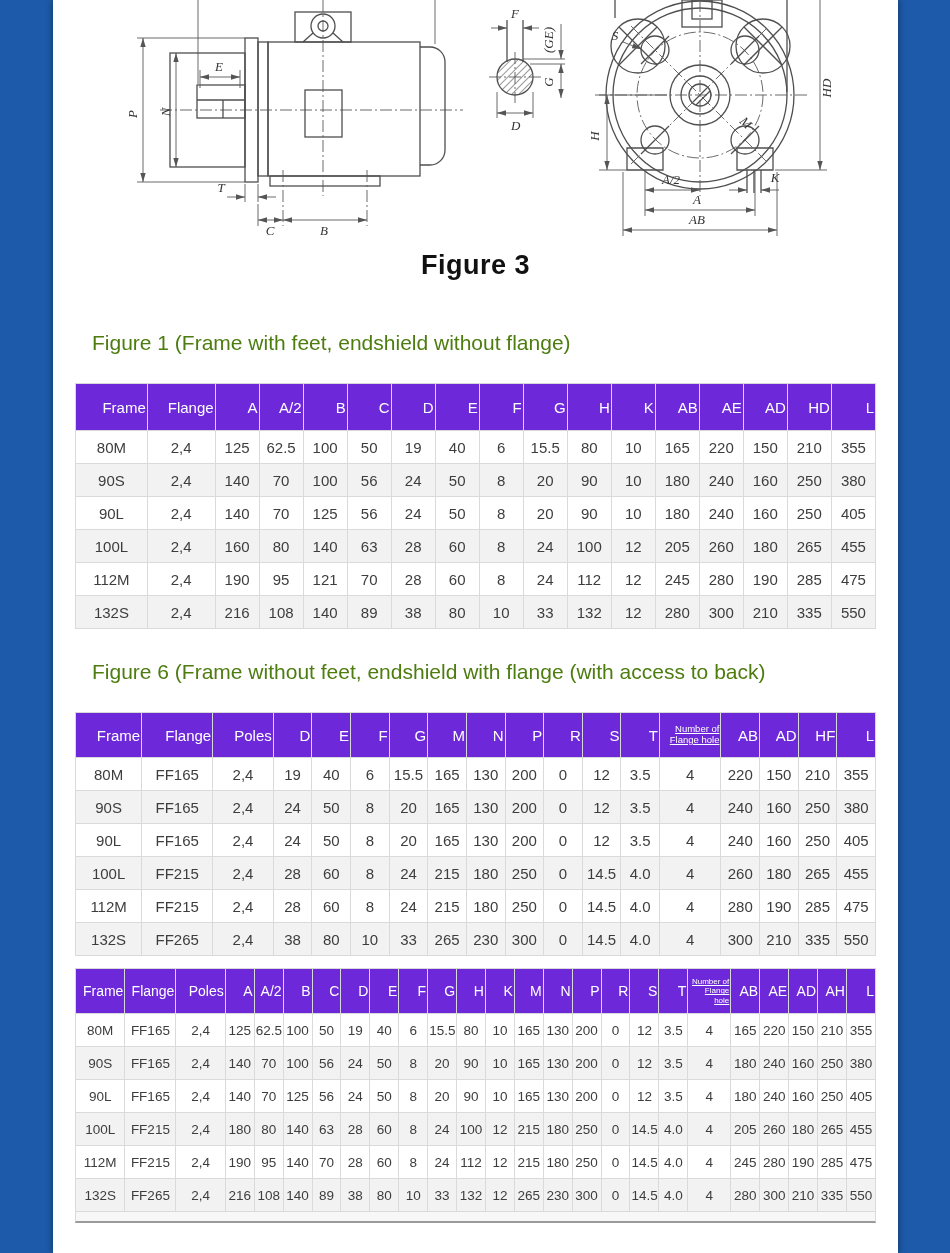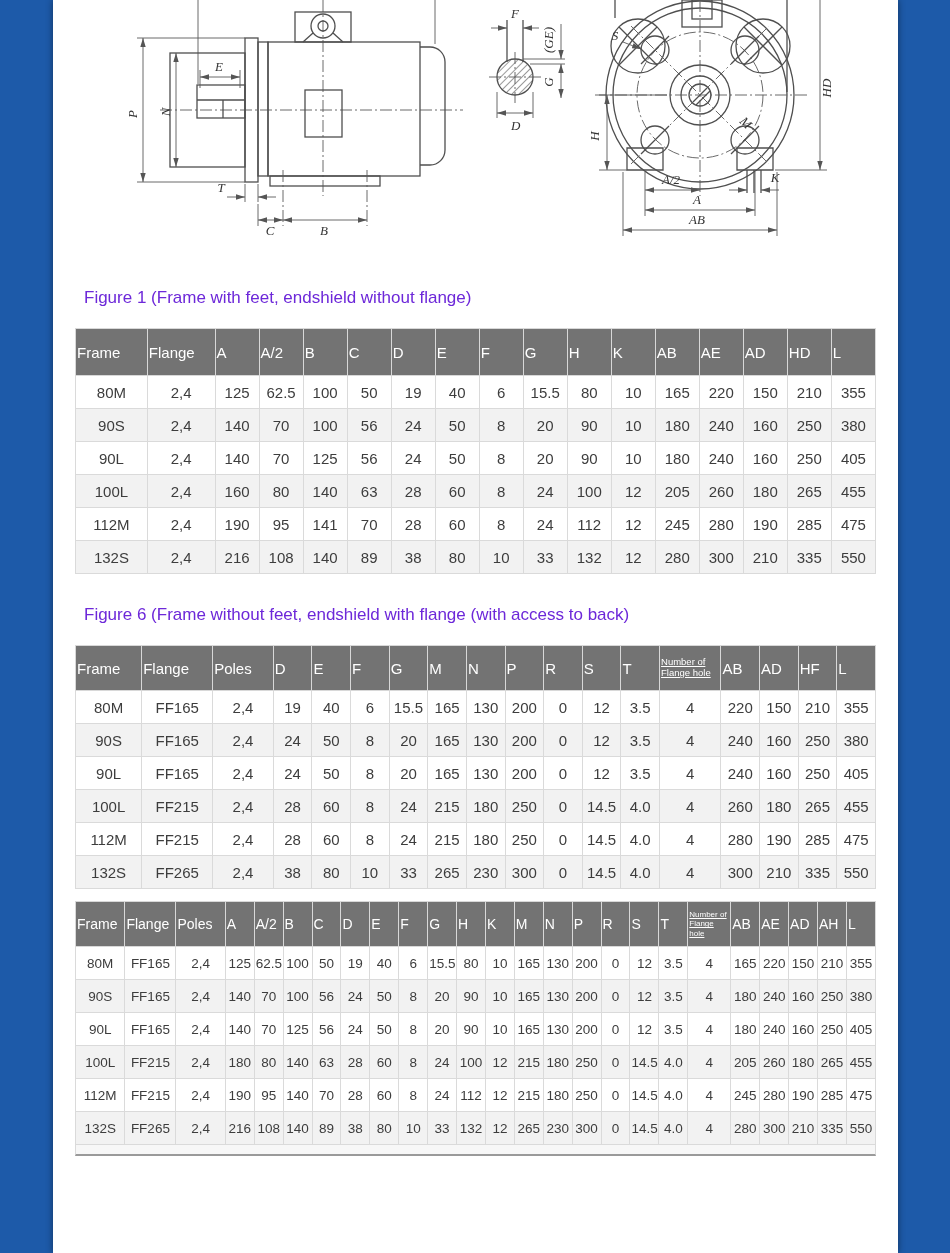--- a/index.html
+++ b/index.html
@@ -13,34 +13,34 @@
     background:#ffffff;
     box-shadow:0 0 7px rgba(0,0,0,.45);
     box-sizing:border-box;
   }
   .drawing-area{height:238px;padding:0 22px;}
   .figure-caption{
     text-align:center;font-size:27px;font-weight:bold;color:#111;
     margin:12px 0 0 0;letter-spacing:.5px;
   }
   .section-title{
-    font-size:17px;color:#6d28d9;font-weight:normal;
-    margin:8px;padding:0 0 0 23px;
+    font-size:21px;color:#4d7c0f;font-weight:normal;
+    margin:16px;padding:0 0 0 23px;
   }
   .st1{margin-top:50px;}
   .st2{margin-top:31px;}
   .st3{margin-top:33px;}
   .tblwrap{padding:12px 22px 0 22px;}
   table{
     width:100%;border-collapse:collapse;table-layout:fixed;
     border:1px solid #c9c9c9;
   }
   th{
-    background:#737373;color:#ffffff;font-weight:normal;
-    border:1px solid #d8d8d8;text-align:left;
+    background:#6d28d9;color:#ffffff;font-weight:normal;
+    border:1px solid #d8d8d8;text-align:right;
     font-size:15px;height:46px;padding:0 1px;overflow:hidden;
   }
   td{
     border:1px solid #dadada;text-align:center;color:#3d3d3d;
     font-size:15px;height:32px;background:#ffffff;padding:0 1px;overflow:hidden;
   }
   tbody tr:nth-child(even) td{background:#f2f2f2;}
   .hdr-small{font-size:9.5px;line-height:1.15;text-decoration:underline;}
   .t1 th:nth-child(1){width:8.6%}
   .t1 th:nth-child(2){width:8.1%}
@@ -238,20 +238,21 @@
         <text class="dimtxt" x="622" y="204" text-anchor="middle">A</text>
 
         <line class="thin" x1="548" y1="172" x2="548" y2="236"></line>
         <line class="thin" x1="702" y1="172" x2="702" y2="236"></line>
         <line class="thin" x1="548" y1="230" x2="702" y2="230" marker-start="url(#arr)" marker-end="url(#arr)"></line>
         <text class="dimtxt" x="622" y="224" text-anchor="middle">AB</text>
       </g>
     </svg>
   </div>
 
+  <div class="figure-caption">Figure 3</div>
 
   <h2 class="section-title st1">Figure 1 (Frame with feet, endshield without flange)</h2>
   <div class="tblwrap">
     <table class="t1">
         <thead>
           <tr>
             <th>Frame</th>
             <th>Flange</th>
             <th>A</th>
             <th>A/2</th>
@@ -345,21 +346,21 @@
             <td>260</td>
             <td>180</td>
             <td>265</td>
             <td>455</td>
           </tr>
           <tr>
             <td>112M</td>
             <td>2,4</td>
             <td>190</td>
             <td>95</td>
-            <td>141</td>
+            <td>121</td>
             <td>70</td>
             <td>28</td>
             <td>60</td>
             <td>8</td>
             <td>24</td>
             <td>112</td>
             <td>12</td>
             <td>245</td>
             <td>280</td>
             <td>190</td>

